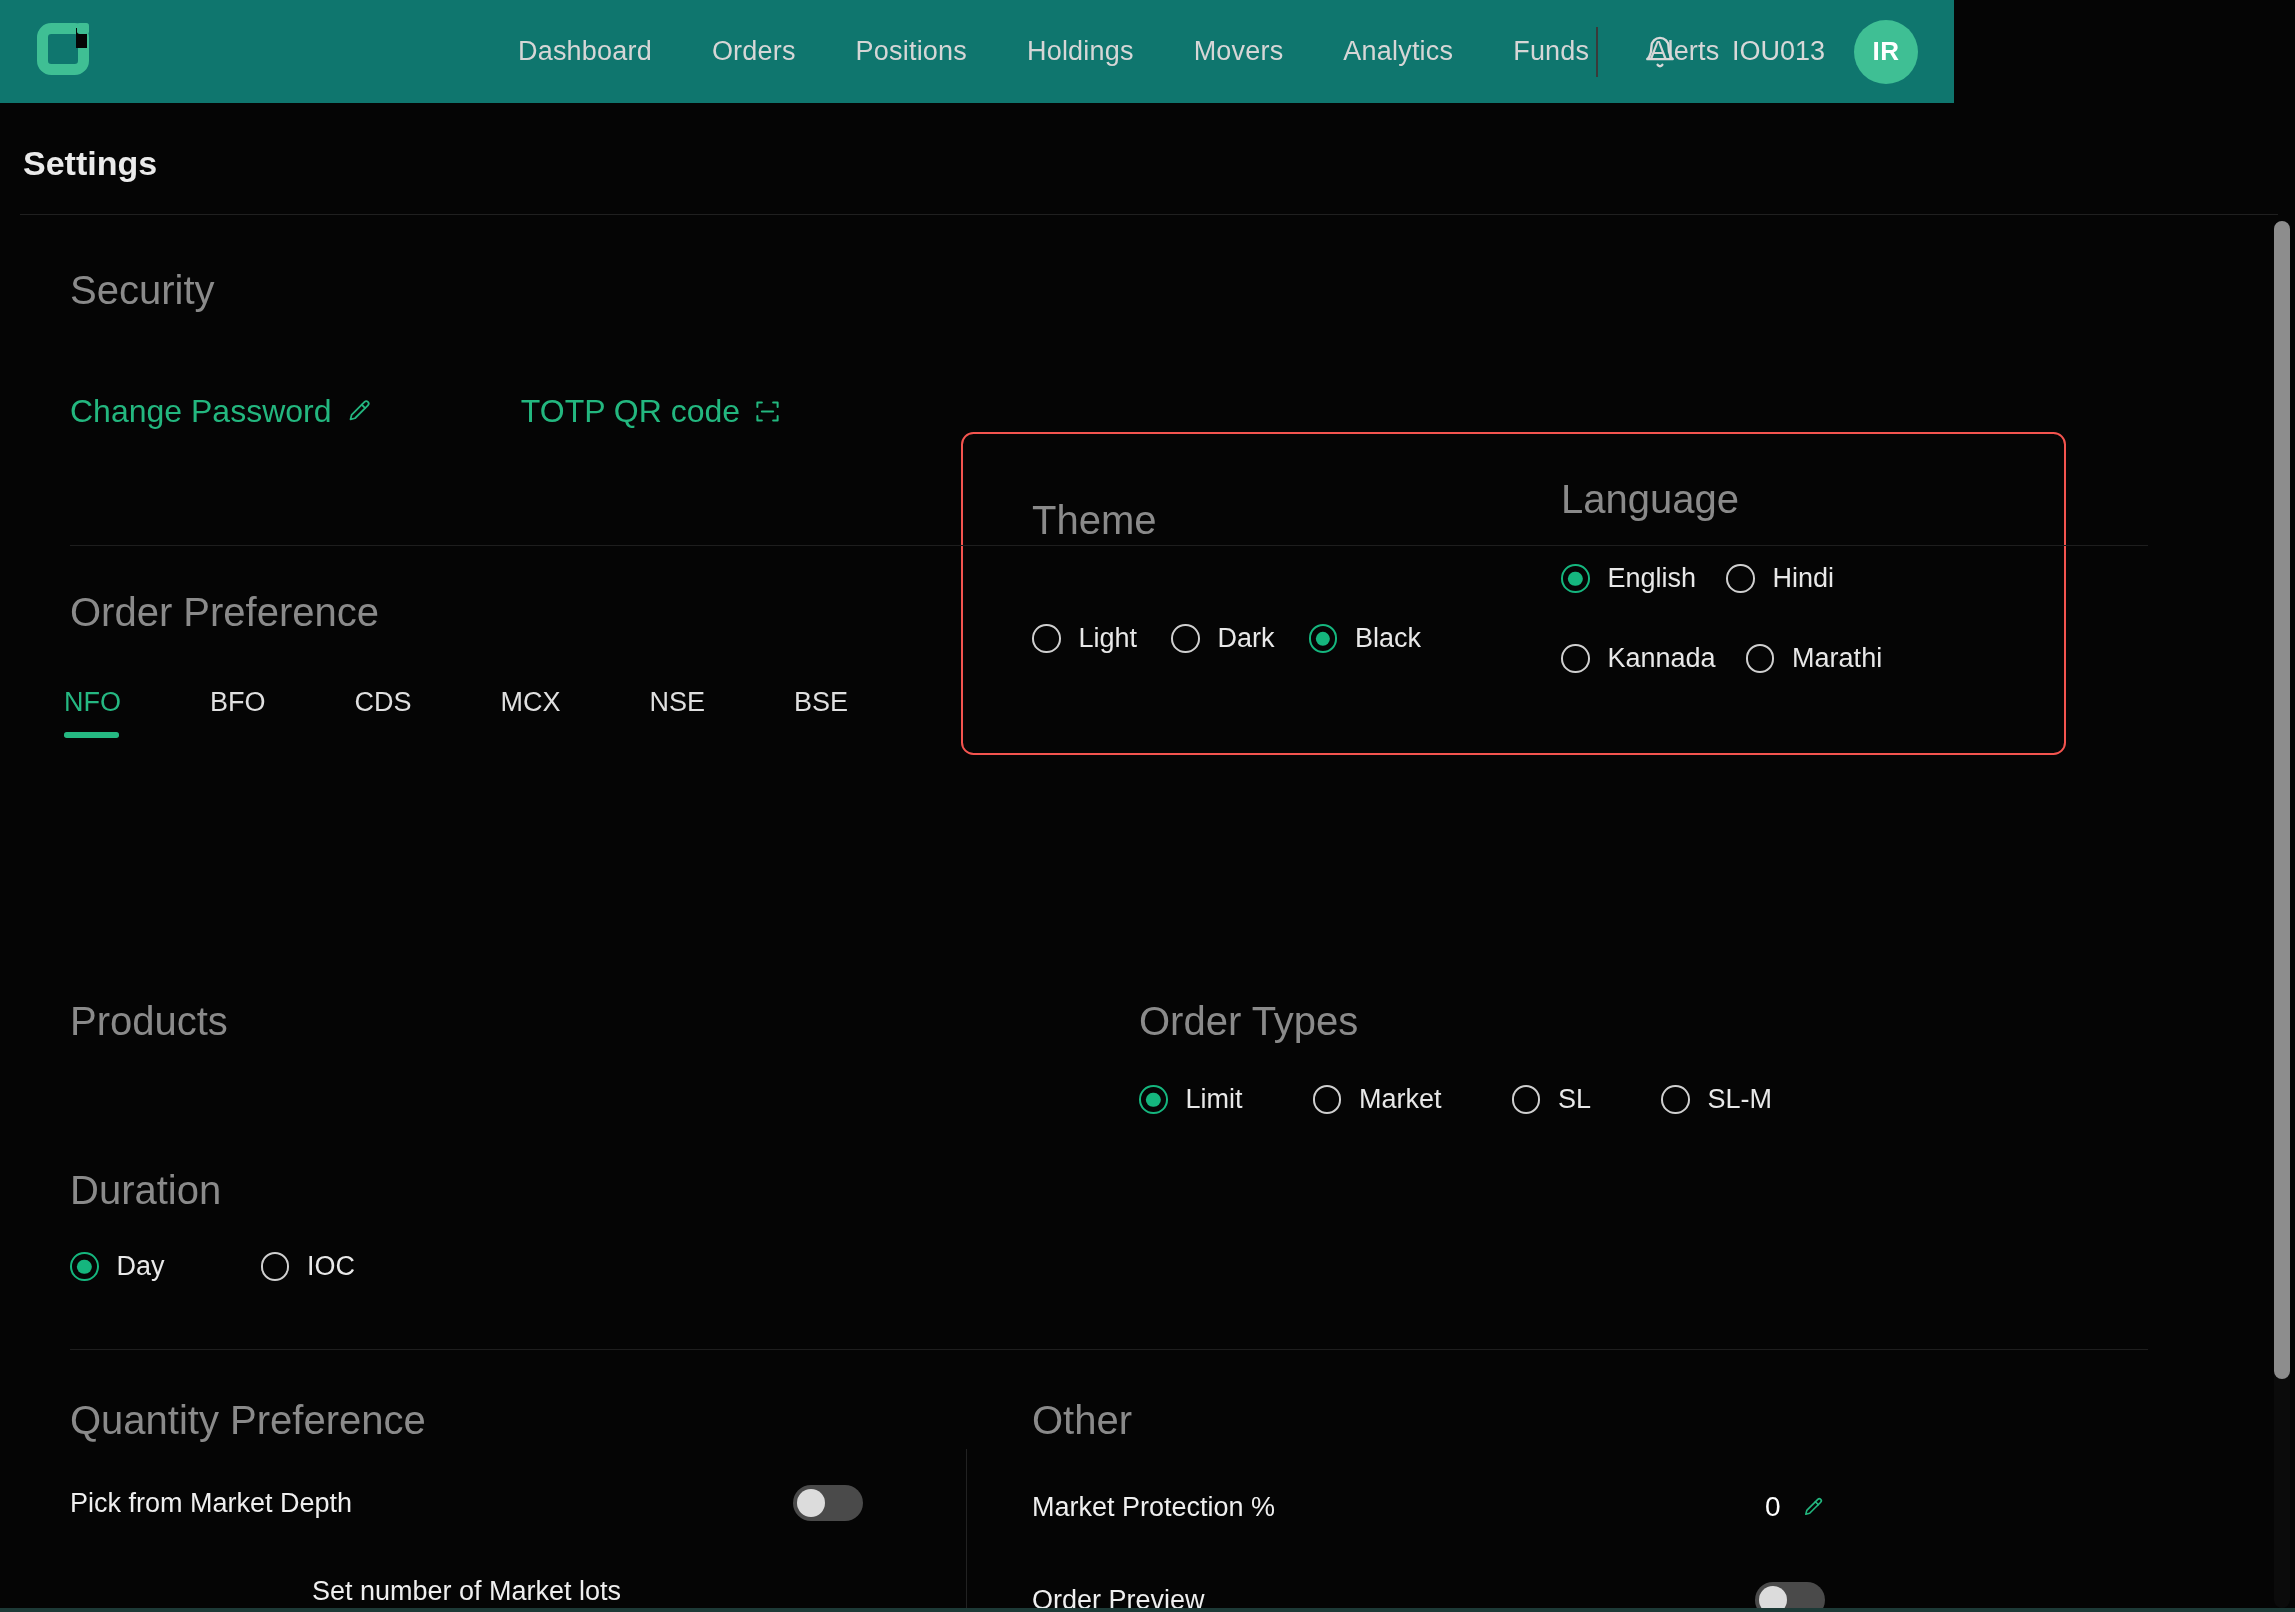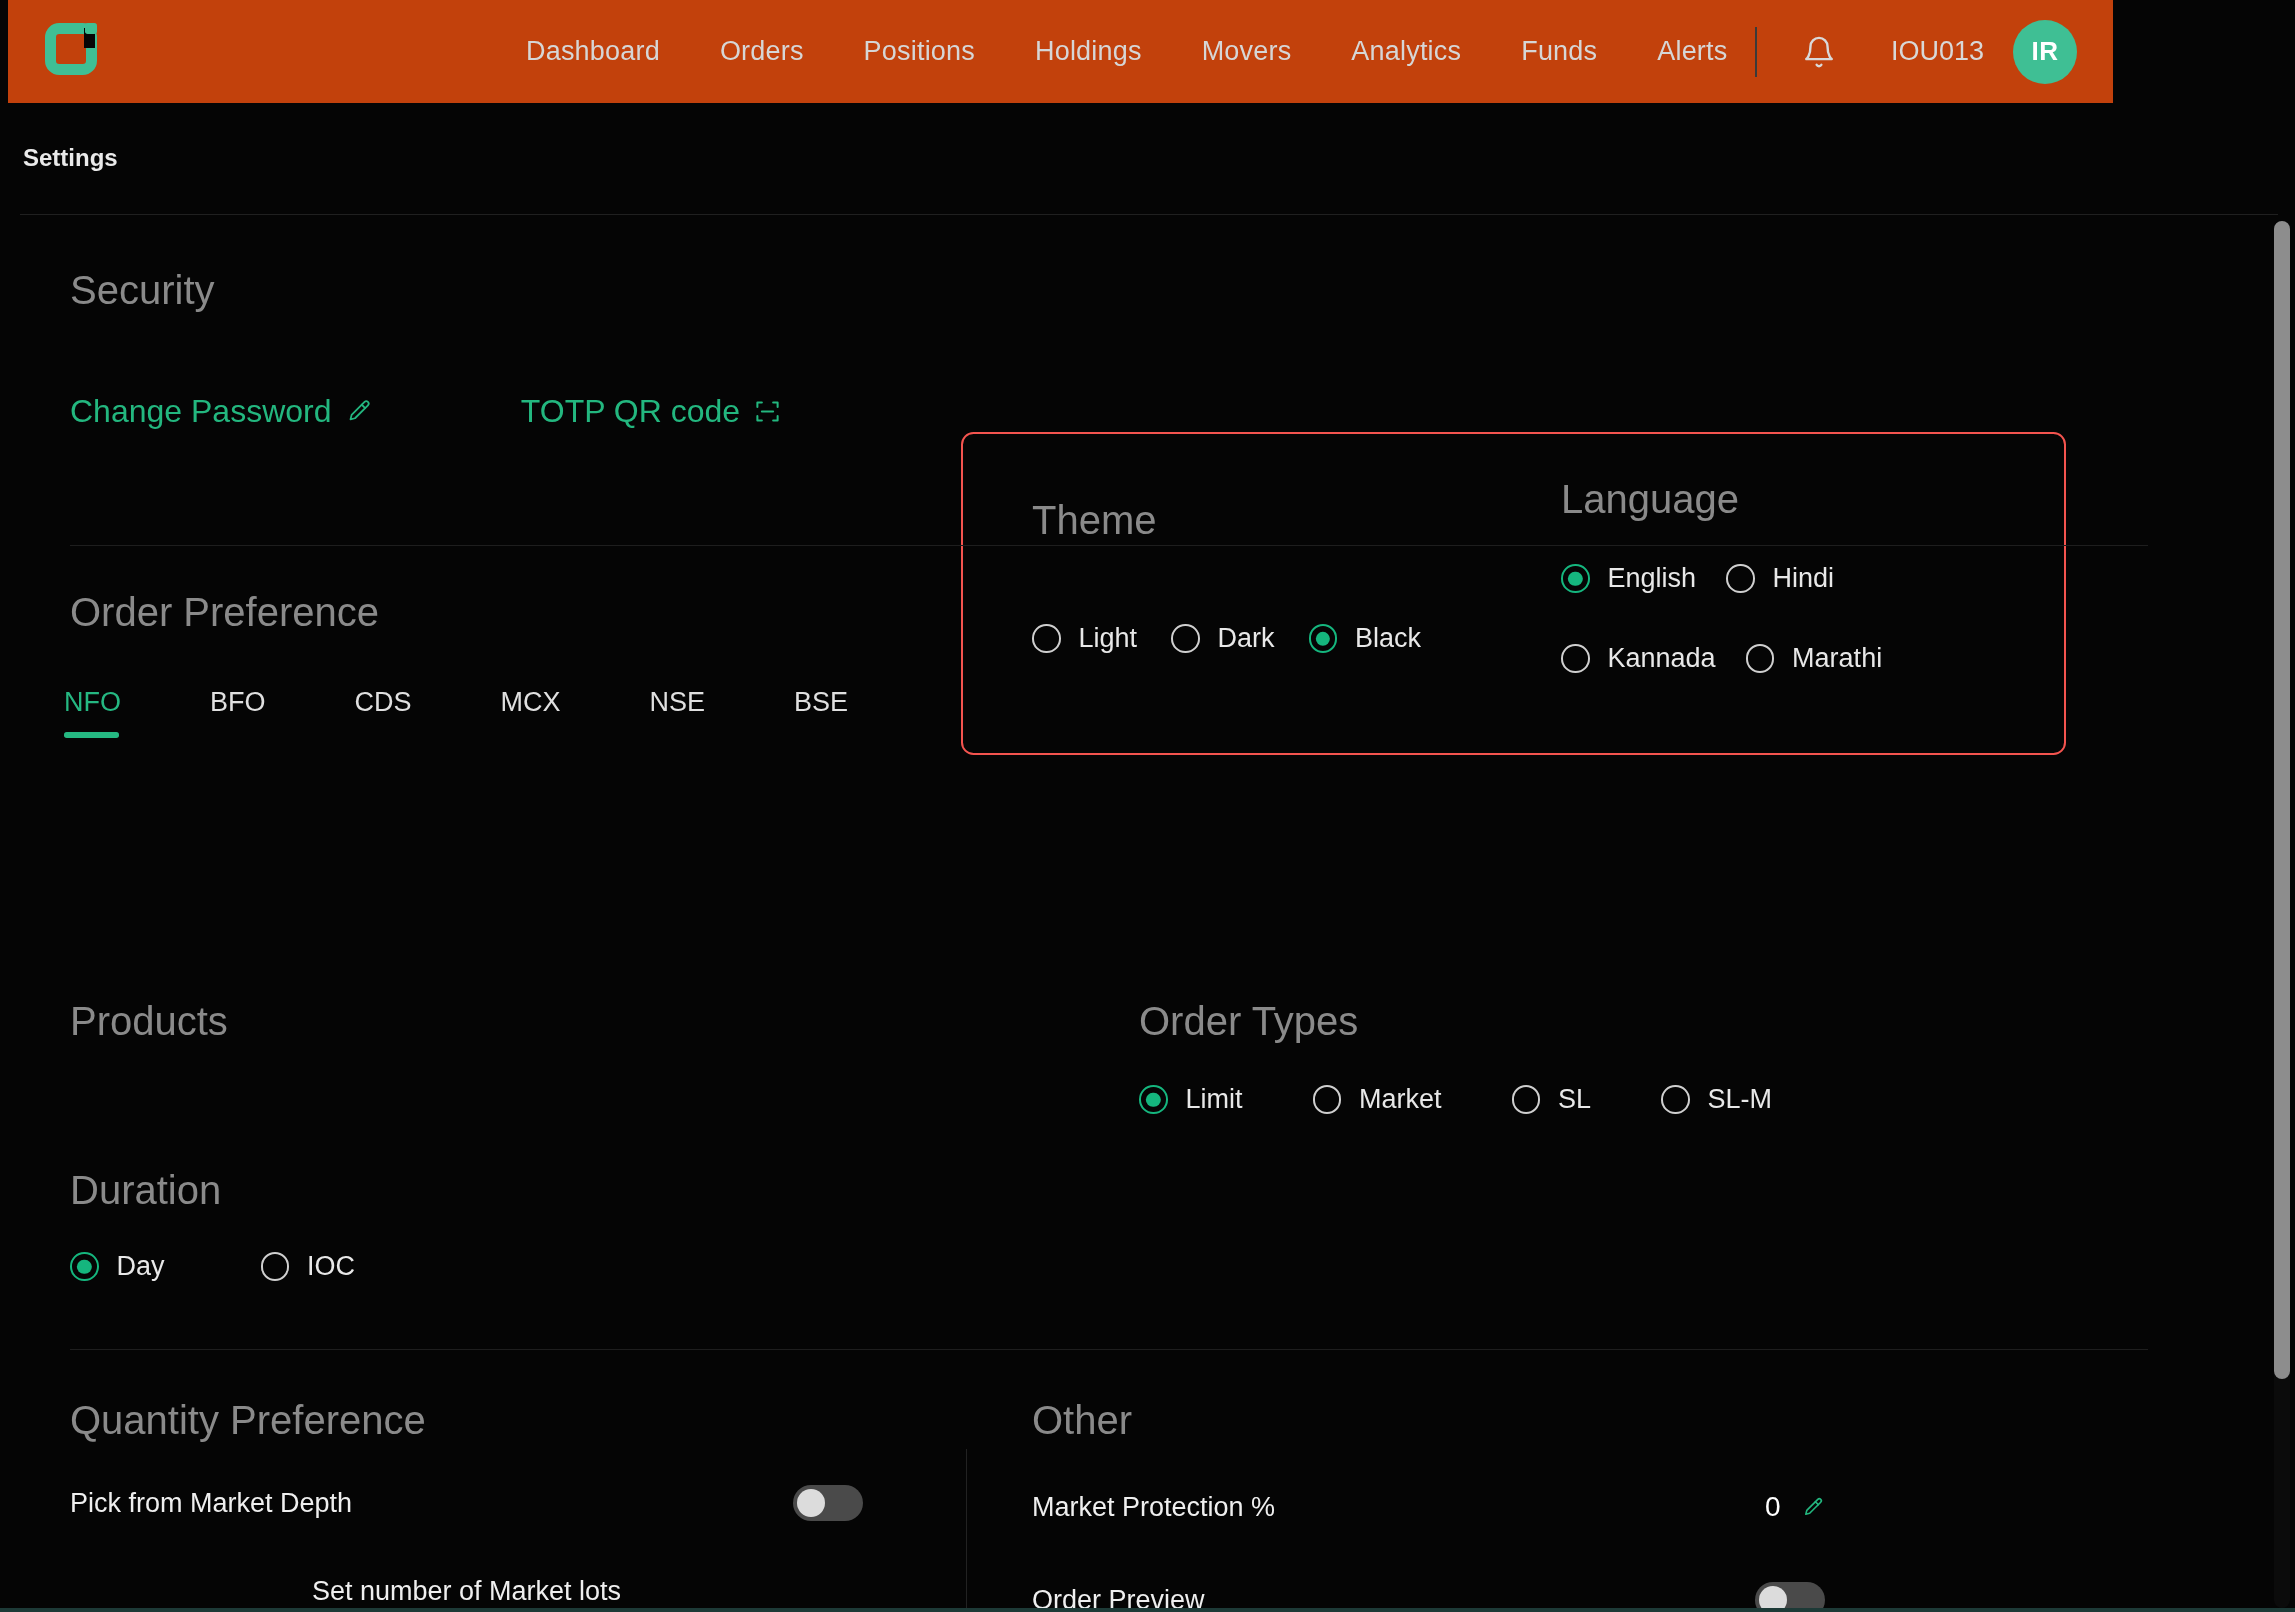--- a/index.html
+++ b/index.html
@@ -6,22 +6,22 @@
   html, body {
     width: 2295px; height: 1613px;
     background: #000000;
     font-family: "Liberation Sans", sans-serif;
     overflow: hidden;
   }
   .app { position: relative; width: 2295px; height: 1613px; background: #050505; }
 
   
   .header {
-    position: absolute; top: 0; left: 8px; width: 2105px; height: 103px;
-    background: #c2410c;
+    position: absolute; top: 0; left: 0; width: 1954px; height: 103px;
+    background: #0f766e;
     display: flex; align-items: center;
   }
   .logo-wrap { position: absolute; left: 37px; top: 23px; width: 57px; height: 57px; }
   .logo-sq {
     position: absolute; left: 0; top: 0; width: 52px; height: 52px;
     border: 11.6px solid #3fbf94; border-radius: 14.3px;
     background: transparent;
   }
   .logo-notch {
     position: absolute; right: 7.1px; top: 5.3px; width: 10.7px; height: 19.6px;
@@ -45,21 +45,21 @@
   .avatar {
     width: 64px; height: 64px; border-radius: 50%;
     background: #3fbf94; color: #ffffff;
     display: flex; align-items: center; justify-content: center;
     font-size: 26px; font-weight: 600; letter-spacing: 0.4px; cursor: pointer;
   }
 
   
   .page-title {
     position: absolute; left: 23px; top: 144px;
-    color: #eaeaea; font-size: 24px; font-weight: 600;
+    color: #eaeaea; font-size: 34px; font-weight: 600;
   }
   .title-rule {
     position: absolute; left: 19.6px; top: 214px; width: 2258px; height: 0.9px;
     background: #202020;
   }
 
   
   .body { position: absolute; top: 215px; left: 0; width: 2295px; height: 1398px; overflow: hidden; }
 
   .sec-label { color: #8a8a8a; font-size: 40px; font-weight: 400; }

